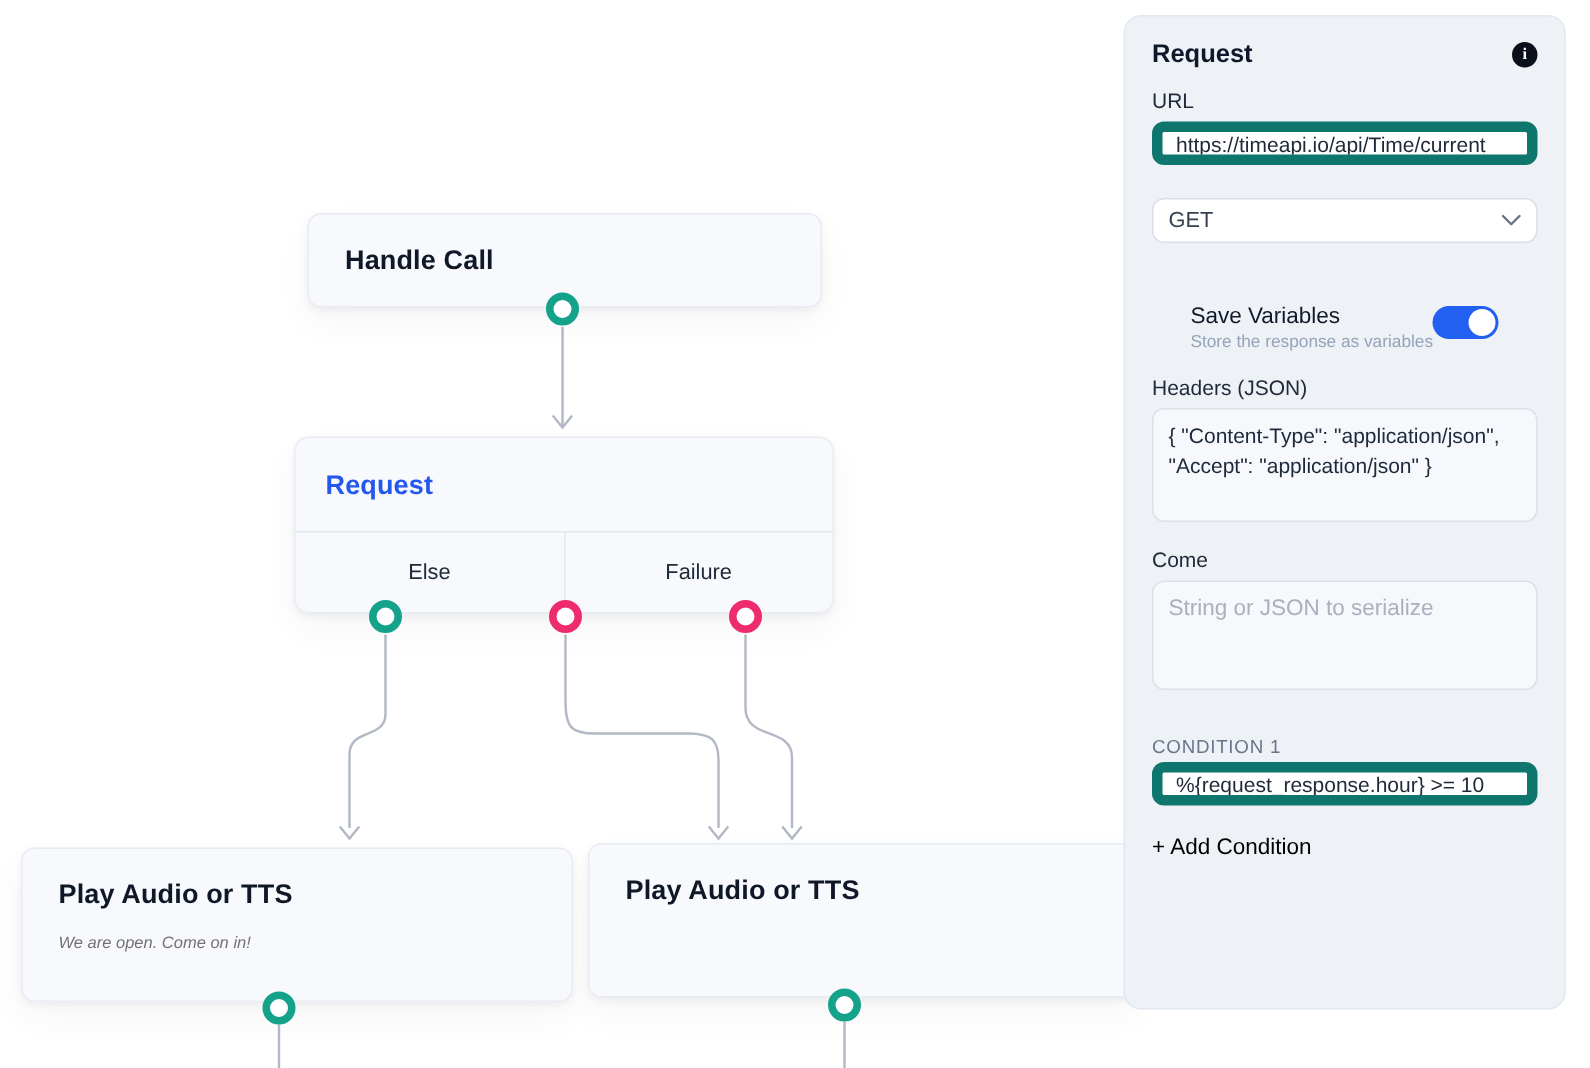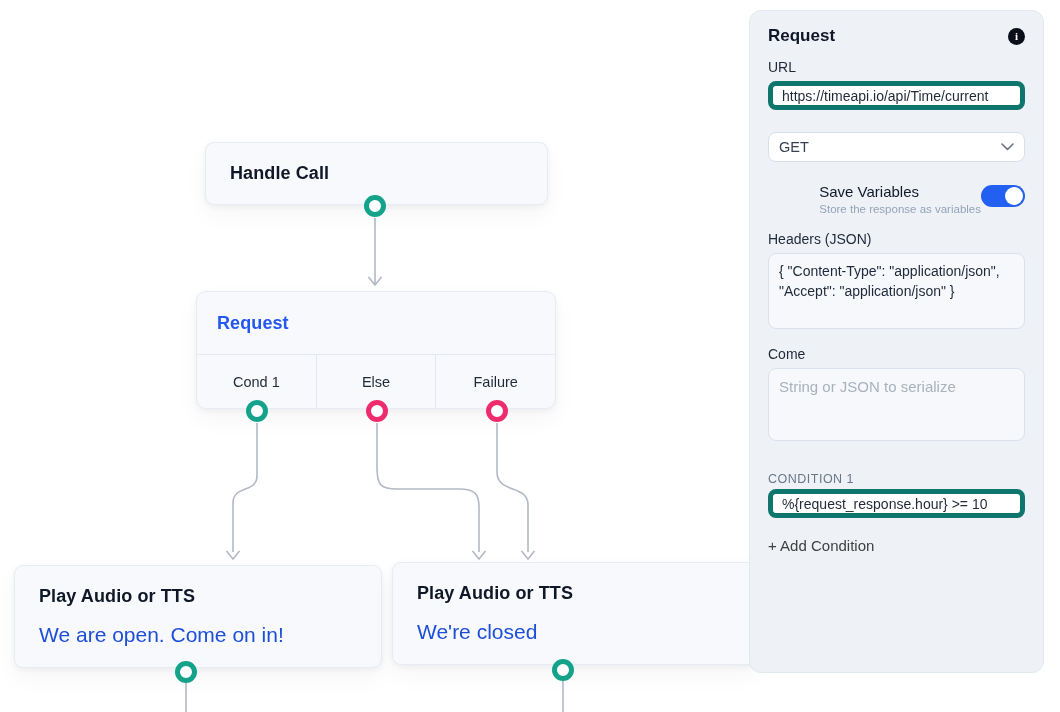--- a/index.html
+++ b/index.html
@@ -12,21 +12,21 @@
   
   #canvas { position:absolute; inset:0;padding-left:18px; }
   #edges { position:absolute; left:0; top:0; z-index:1; }
   .edge { stroke:#b2b9c5; stroke-width:1.6; fill:none; }
   .node {
     position:absolute; z-index:2;
     background:#f7f9fc; border:1px solid #e7ebf2; border-radius:9px;
     box-shadow:0 2px 6px rgba(15,23,42,.05), 0 10px 24px rgba(15,23,42,.04);
   }
   .node-title { font-size:18px; font-weight:700; color:#101828; letter-spacing:.1px; }
-  .node-sub { font-size:21px; color:#1d4ed8; }
+  .node-sub { font-size:11px; color:#737373;font-style:italic; }
   .port {
     position:absolute; z-index:3; width:22px; height:22px; border-radius:50%;
     background:#ffffff; border:5px solid #14a38a;
   }
   .port.pink { border-color:#ee2b6c; }
   .n-handle { left:205px; top:142px; width:343px; height:63px; display:flex; align-items:center; padding:0 24px; }
   .n-request { left:196px; top:291px; width:360px; height:118px; border-radius:10px; }
   .n-request .head { height:63px; display:flex; align-items:center; padding:0 20px; border-bottom:1px solid #e4e9f0; }
   .n-request .head .node-title { color:#2457ee; }
   .branches { display:flex; height:53px; }
@@ -46,48 +46,48 @@
   .p-titlerow { display:flex; align-items:center; justify-content:space-between; margin-bottom:13px; }
   .p-title { font-size:17px; font-weight:700; color:#0f172a; }
   .info-badge {
     width:17px; height:17px; border-radius:50%; background:#0b0f19; color:#fff;
     display:flex; align-items:center; justify-content:center;
     font-size:11px; font-weight:700; font-family:"Liberation Serif","DejaVu Serif",serif;
     cursor:pointer;
   }
   .p-label { font-size:14px; color:#1f2937; margin-bottom:6px; }
   .p-input {
-    width:100%; height:29px; background:#fff; border:5px solid #0f766e; border-radius:8px;
+    width:100%; height:29px; background:#fff; border:7px solid #0f766e; border-radius:8px;
     padding:0 9px; font-size:14px; color:#1f2937; font-family:inherit; outline:none;
   }
   .p-select {
     width:100%; height:30px; background:#fff; border:1px solid #d9dfe8; border-radius:8px;
     padding:0 10px; font-size:14.5px; color:#374151;
     display:flex; align-items:center; justify-content:space-between; cursor:pointer;
   }
   .sect { margin-top:19px; }
-  .sv-row { display:flex; align-items:flex-start; justify-content:flex-end; margin-top:21px; }
+  .sv-row { display:flex; align-items:flex-start; justify-content:center; margin-top:40px; }
   .sv-label { font-size:15px; font-weight:500; color:#111827; }
   .sv-hint { font-size:11.5px; color:#94a3b8; margin-top:3px; }
   .toggle {
     width:44px; height:22px; border-radius:11px; background:#2160f0; position:relative;
     cursor:pointer; flex:none; margin-top:2px;
   }
   .toggle .knob {
     position:absolute; right:2px; top:2px; width:18px; height:18px; border-radius:50%; background:#fff;
   }
   .p-textarea {
     width:100%; background:rgba(255,255,255,.45); border:1px solid #dbe1ea; border-radius:8px;
     padding:7px 10px; font-size:14px; line-height:1.43; color:#1e293b;
     font-family:inherit; resize:none; outline:none; display:block;
   }
   .p-textarea::placeholder { color:#a9b1bd; font-size:15px; }
   .cond-label { font-size:12.5px; color:#69768a; letter-spacing:.5px; margin-bottom:3px; }
   .cond-sect { margin-top:31px; }
-  .add-cond { display:inline-block; margin-top:19px; font-size:15px; color:#404040; cursor:pointer; }
+  .add-cond { display:inline-block; margin-top:19px; font-size:15px; color:#000000; cursor:pointer; }
 </style>
 </head>
 <body>
 
 <div id="canvas">
 
   <svg id="edges" width="760" height="712" viewBox="0 0 760 712">
 
     <path class="edge" d="M375 218 L375 284"></path>
     <path class="edge" d="M368.5 277 L375 285 L381.5 277"></path>
@@ -108,38 +108,36 @@
   <div class="node n-handle">
     <div class="node-title">Handle Call</div>
   </div>
   <div class="port" style="left:364px; top:195px;"></div>
 
   <div class="node n-request">
     <div class="head">
       <div class="node-title">Request</div>
     </div>
     <div class="branches">
-      <div class="branch">Cond 1</div>
       <div class="branch">Else</div>
       <div class="branch">Failure</div>
     </div>
   </div>
   <div class="port" style="left:246px; top:400px;"></div>
   <div class="port pink" style="left:366px; top:400px;"></div>
   <div class="port pink" style="left:486px; top:400px;"></div>
 
   <div class="node n-play n-play-open">
     <div class="node-title">Play Audio or TTS</div>
     <div class="node-sub">We are open. Come on in!</div>
   </div>
   <div class="port" style="left:175px; top:661px;"></div>
 
   <div class="node n-play n-play-closed">
     <div class="node-title">Play Audio or TTS</div>
-    <div class="node-sub">We're closed</div>
   </div>
   <div class="port" style="left:552px; top:659px;"></div>
 
 </div>
 
 <div id="panel">
 
   <div class="p-titlerow">
     <div class="p-title">Request</div>
     <div class="info-badge">i</div>

